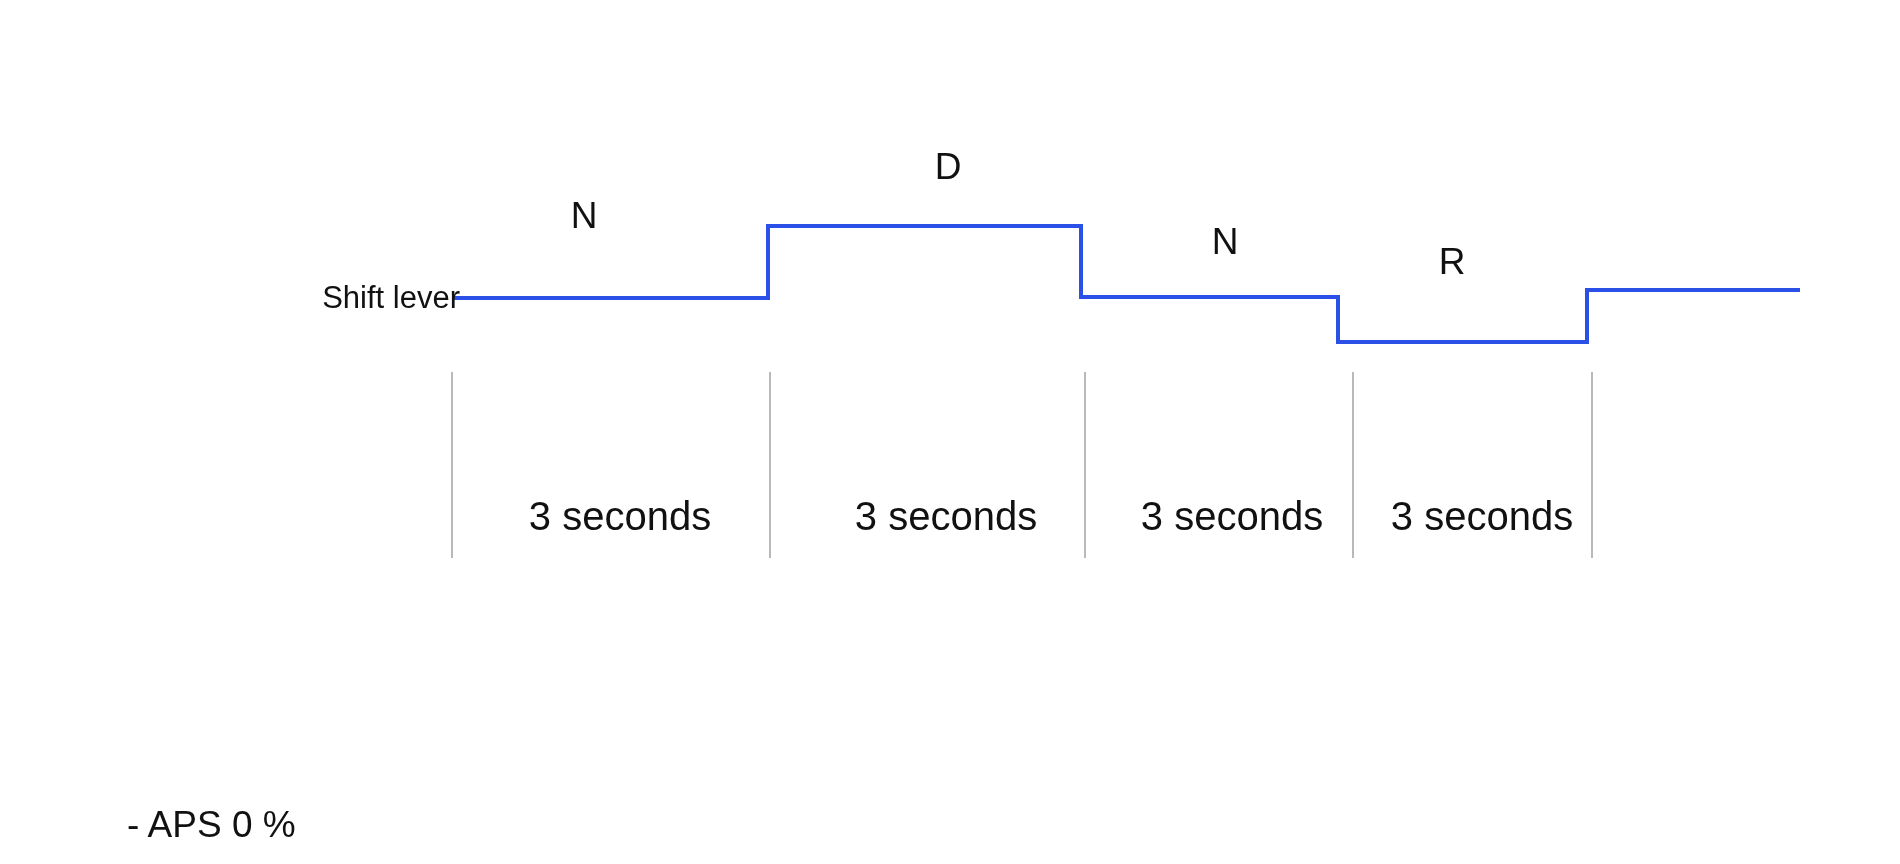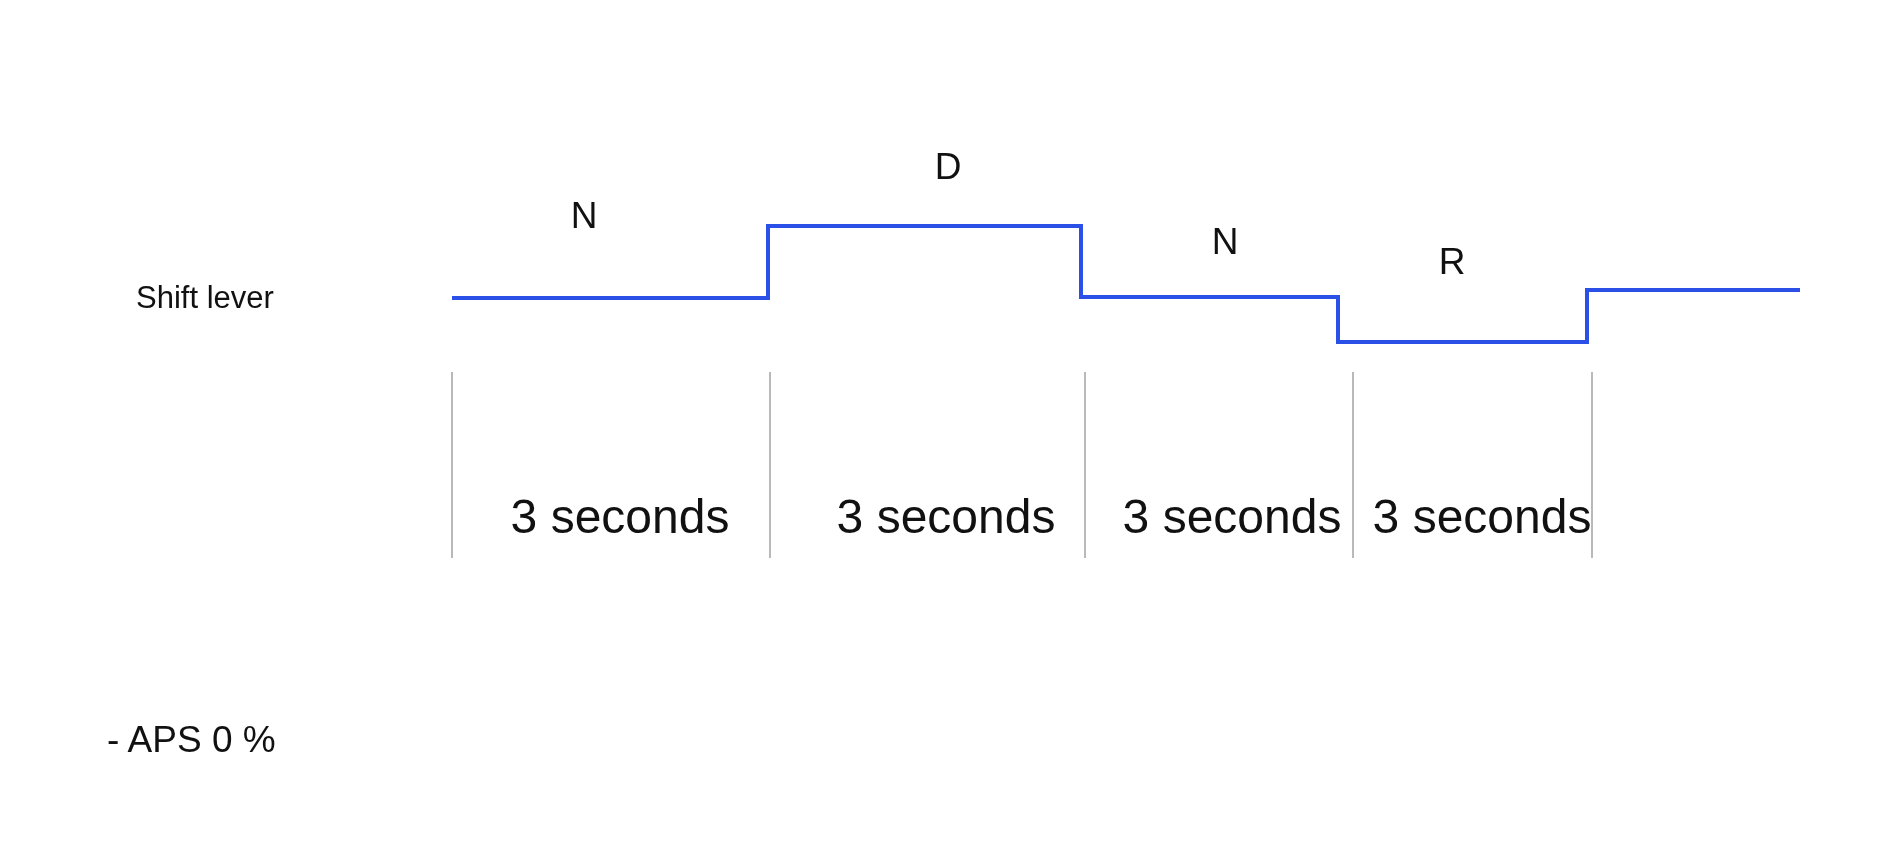--- a/index.html
+++ b/index.html
@@ -20,40 +20,41 @@
     height: 864px;
     background: #ffffff;
   }
   .stage svg {
     position: absolute;
     left: 0;
     top: 0;
   }
   .signal-label {
     position: absolute;
-    left: 136px;
+    left: 160px;
     width: 300px;
     top: 299px;
     transform: translateY(-52%);
+    text-align: right;
     font-size: 31px;
     white-space: nowrap;
   }
   .phase-label {
     position: absolute;
     font-size: 37px;
     transform: translate(-50%, -50%);
     white-space: nowrap;
   }
   .divider {
     position: absolute;
     width: 2px;
   }
   .duration-label {
     position: absolute;
-    font-size: 48px;
+    font-size: 40px;
     transform: translate(-50%, -50%);
     white-space: nowrap;
   }
   .note {
     position: absolute;
     left: 107px;
     font-size: 37px;
     line-height: 1.15;
     white-space: nowrap;
   }
@@ -85,15 +86,15 @@
     </div>
 
   <div id="duration-labels">
       <span class="duration-label" style="left: 620px; top: 516px; color: rgb(17, 17, 17);">3 seconds</span>
       <span class="duration-label" style="left: 946px; top: 516px; color: rgb(17, 17, 17);">3 seconds</span>
       <span class="duration-label" style="left: 1232px; top: 516px; color: rgb(17, 17, 17);">3 seconds</span>
       <span class="duration-label" style="left: 1482px; top: 516px; color: rgb(17, 17, 17);">3 seconds</span>
     </div>
 
 
-  <div class="note" style="top: 719px;">- APS 0 %</div>
+  <div class="note" style="top: 804px; margin-left: 20px;">- APS 0 %</div>
 
 </div>
 
 </body></html>

